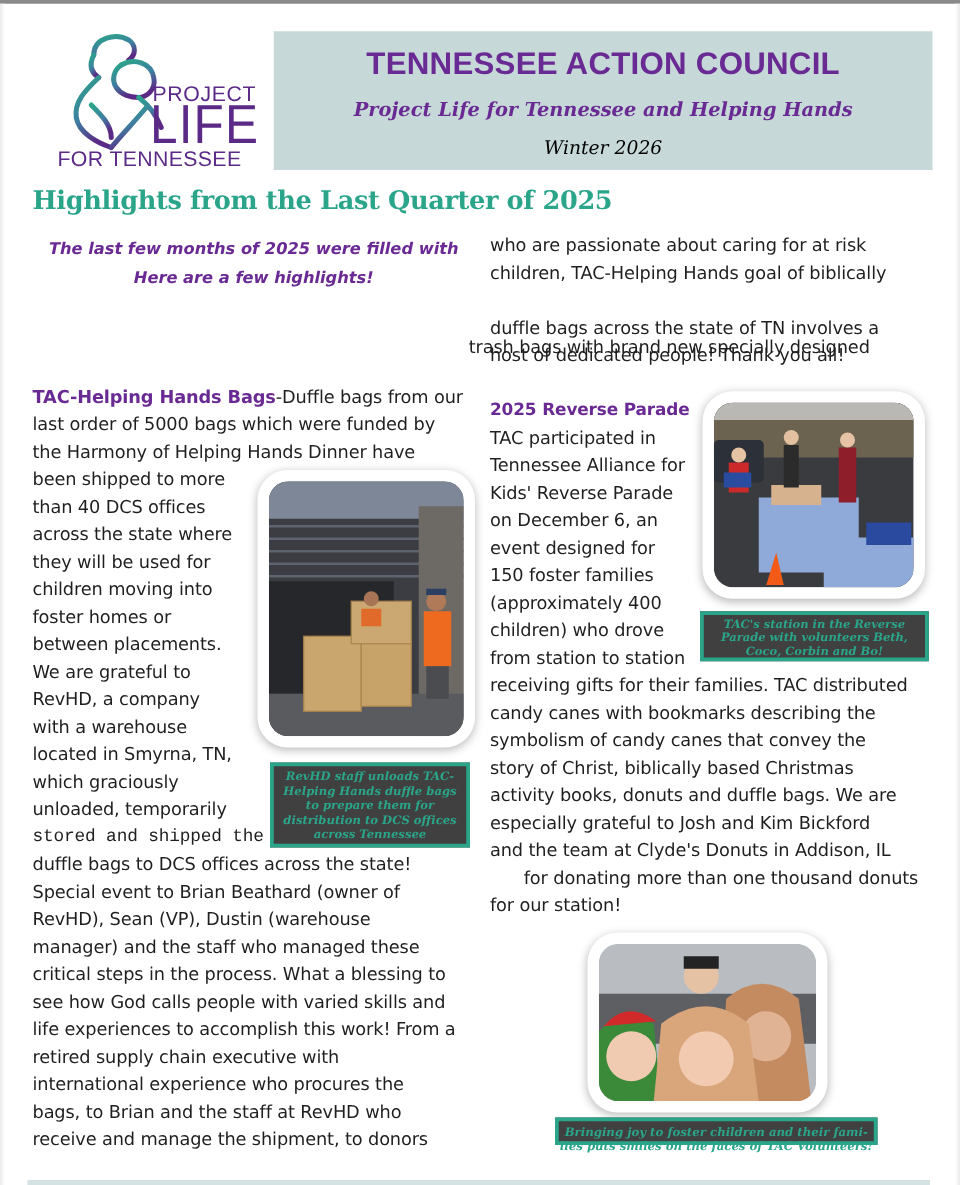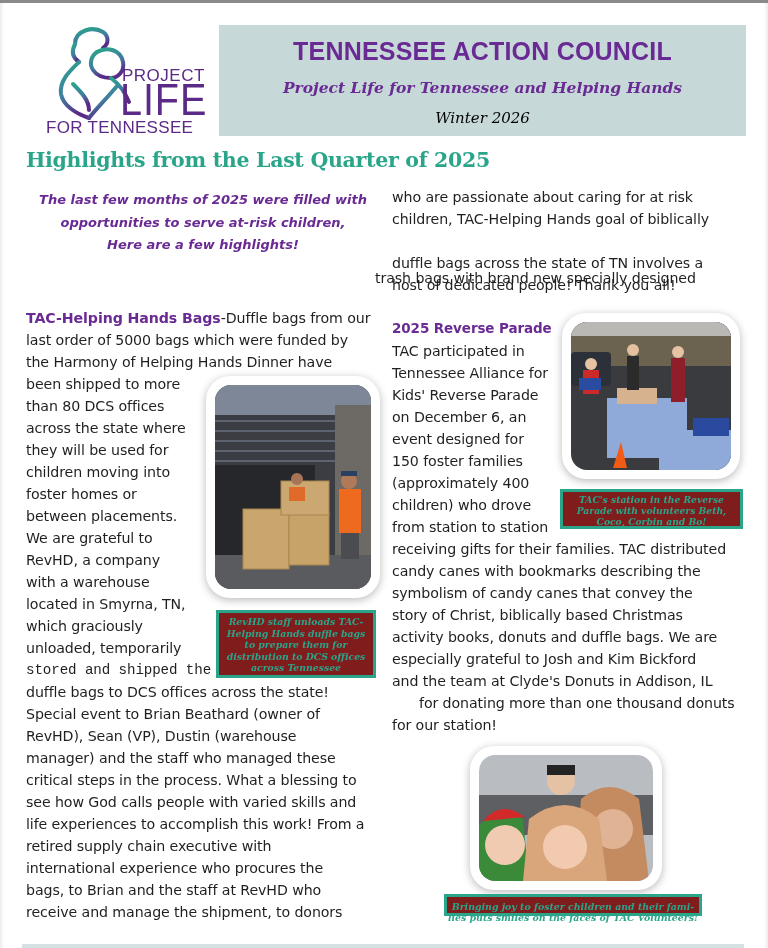--- a/index.html
+++ b/index.html
@@ -25,21 +25,21 @@
     .section-title { position: absolute; left: 26px; top: 148px; font-family: "DejaVu Serif", serif; font-weight: bold; font-size: 20.5px; color: #2aa58a; letter-spacing: -0.3px; white-space: nowrap; }
 
     .intro { position: absolute; left: 30px; top: 189px; width: 346px; text-align: center; font-family: "DejaVu Sans", sans-serif; font-style: italic; font-weight: bold; font-size: 13px; line-height: 22.5px; color: #6a2a93; }
     .intro div { white-space: nowrap; }
 
     .line { position: absolute; white-space: nowrap; font-family: "DejaVu Sans", sans-serif; font-size: 14.2px; color: #1f1f1f; letter-spacing: -0.1px; }
     .hl { color: #6a2a93; font-weight: bold; }
 
     .photo-frame { position: absolute; background: #ffffff; border-radius: 24px; box-shadow: 0 2px 8px rgba(0,0,0,0.28); }
     .photo { position: absolute; border-radius: 16px; overflow: hidden; }
-    .caption { position: absolute; border: 3px solid #2aa58a; background: #7f1d1d; text-align: center; font-family: "DejaVu Serif", serif; font-style: italic; font-weight: bold; color: #2aa58a; }
+    .caption { position: absolute; border: 3px solid #2aa58a; background: #404040; text-align: center; font-family: "DejaVu Serif", serif; font-style: italic; font-weight: bold; color: #2aa58a; }
     .bottom-rule { position: absolute; left: 22px; top: 944px; width: 722px; height: 4px; background: #d5e2e4; }
   </style>
 </head>
 <body>
 
 <div class="topbar"></div>
 <div class="page-edge-left"></div>
 <div class="page-edge-right"></div>
 
 <div class="logo">
@@ -70,30 +70,29 @@
 <div class="banner">
   <div class="banner-title">TENNESSEE ACTION COUNCIL</div>
   <div class="banner-sub">Project Life for Tennessee and Helping Hands</div>
   <div class="banner-season">Winter 2026</div>
 </div>
 
 <div class="section-title">Highlights from the Last Quarter of 2025</div>
 
 <div class="intro">
   <div>The last few months of 2025 were filled with</div>
-  <div>opportunities to serve at-risk children,</div>
   <div>Here are a few highlights!</div>
 </div>
 
 <div>
   <div class="line" style="left:26px;top:310px;"><span class="hl">TAC-Helping Hands Bags</span><span>-Duffle bags from our</span></div>
   <div class="line" style="left:26px;top:332px;">last order of 5000 bags which were funded by</div>
   <div class="line" style="left:26px;top:354px;">the Harmony of Helping Hands Dinner have</div>
   <div class="line" style="left:26px;top:376px;">been shipped to more</div>
-  <div class="line" style="left:26px;top:398px;">than 80 DCS offices</div>
+  <div class="line" style="left:26px;top:398px;">than 40 DCS offices</div>
   <div class="line" style="left:26px;top:420px;">across the state where</div>
   <div class="line" style="left:26px;top:442px;">they will be used for</div>
   <div class="line" style="left:26px;top:464px;">children moving into</div>
   <div class="line" style="left:26px;top:486px;">foster homes or</div>
   <div class="line" style="left:26px;top:508px;"> between placements.</div>
   <div class="line" style="left:26px;top:530px;">We are grateful to</div>
   <div class="line" style="left:26px;top:552px;">RevHD, a company</div>
   <div class="line" style="left:26px;top:574px;">with a warehouse</div>
   <div class="line" style="left:26px;top:596px;">located in Smyrna, TN,</div>
   <div class="line" style="left:26px;top:618px;">which graciously</div>

